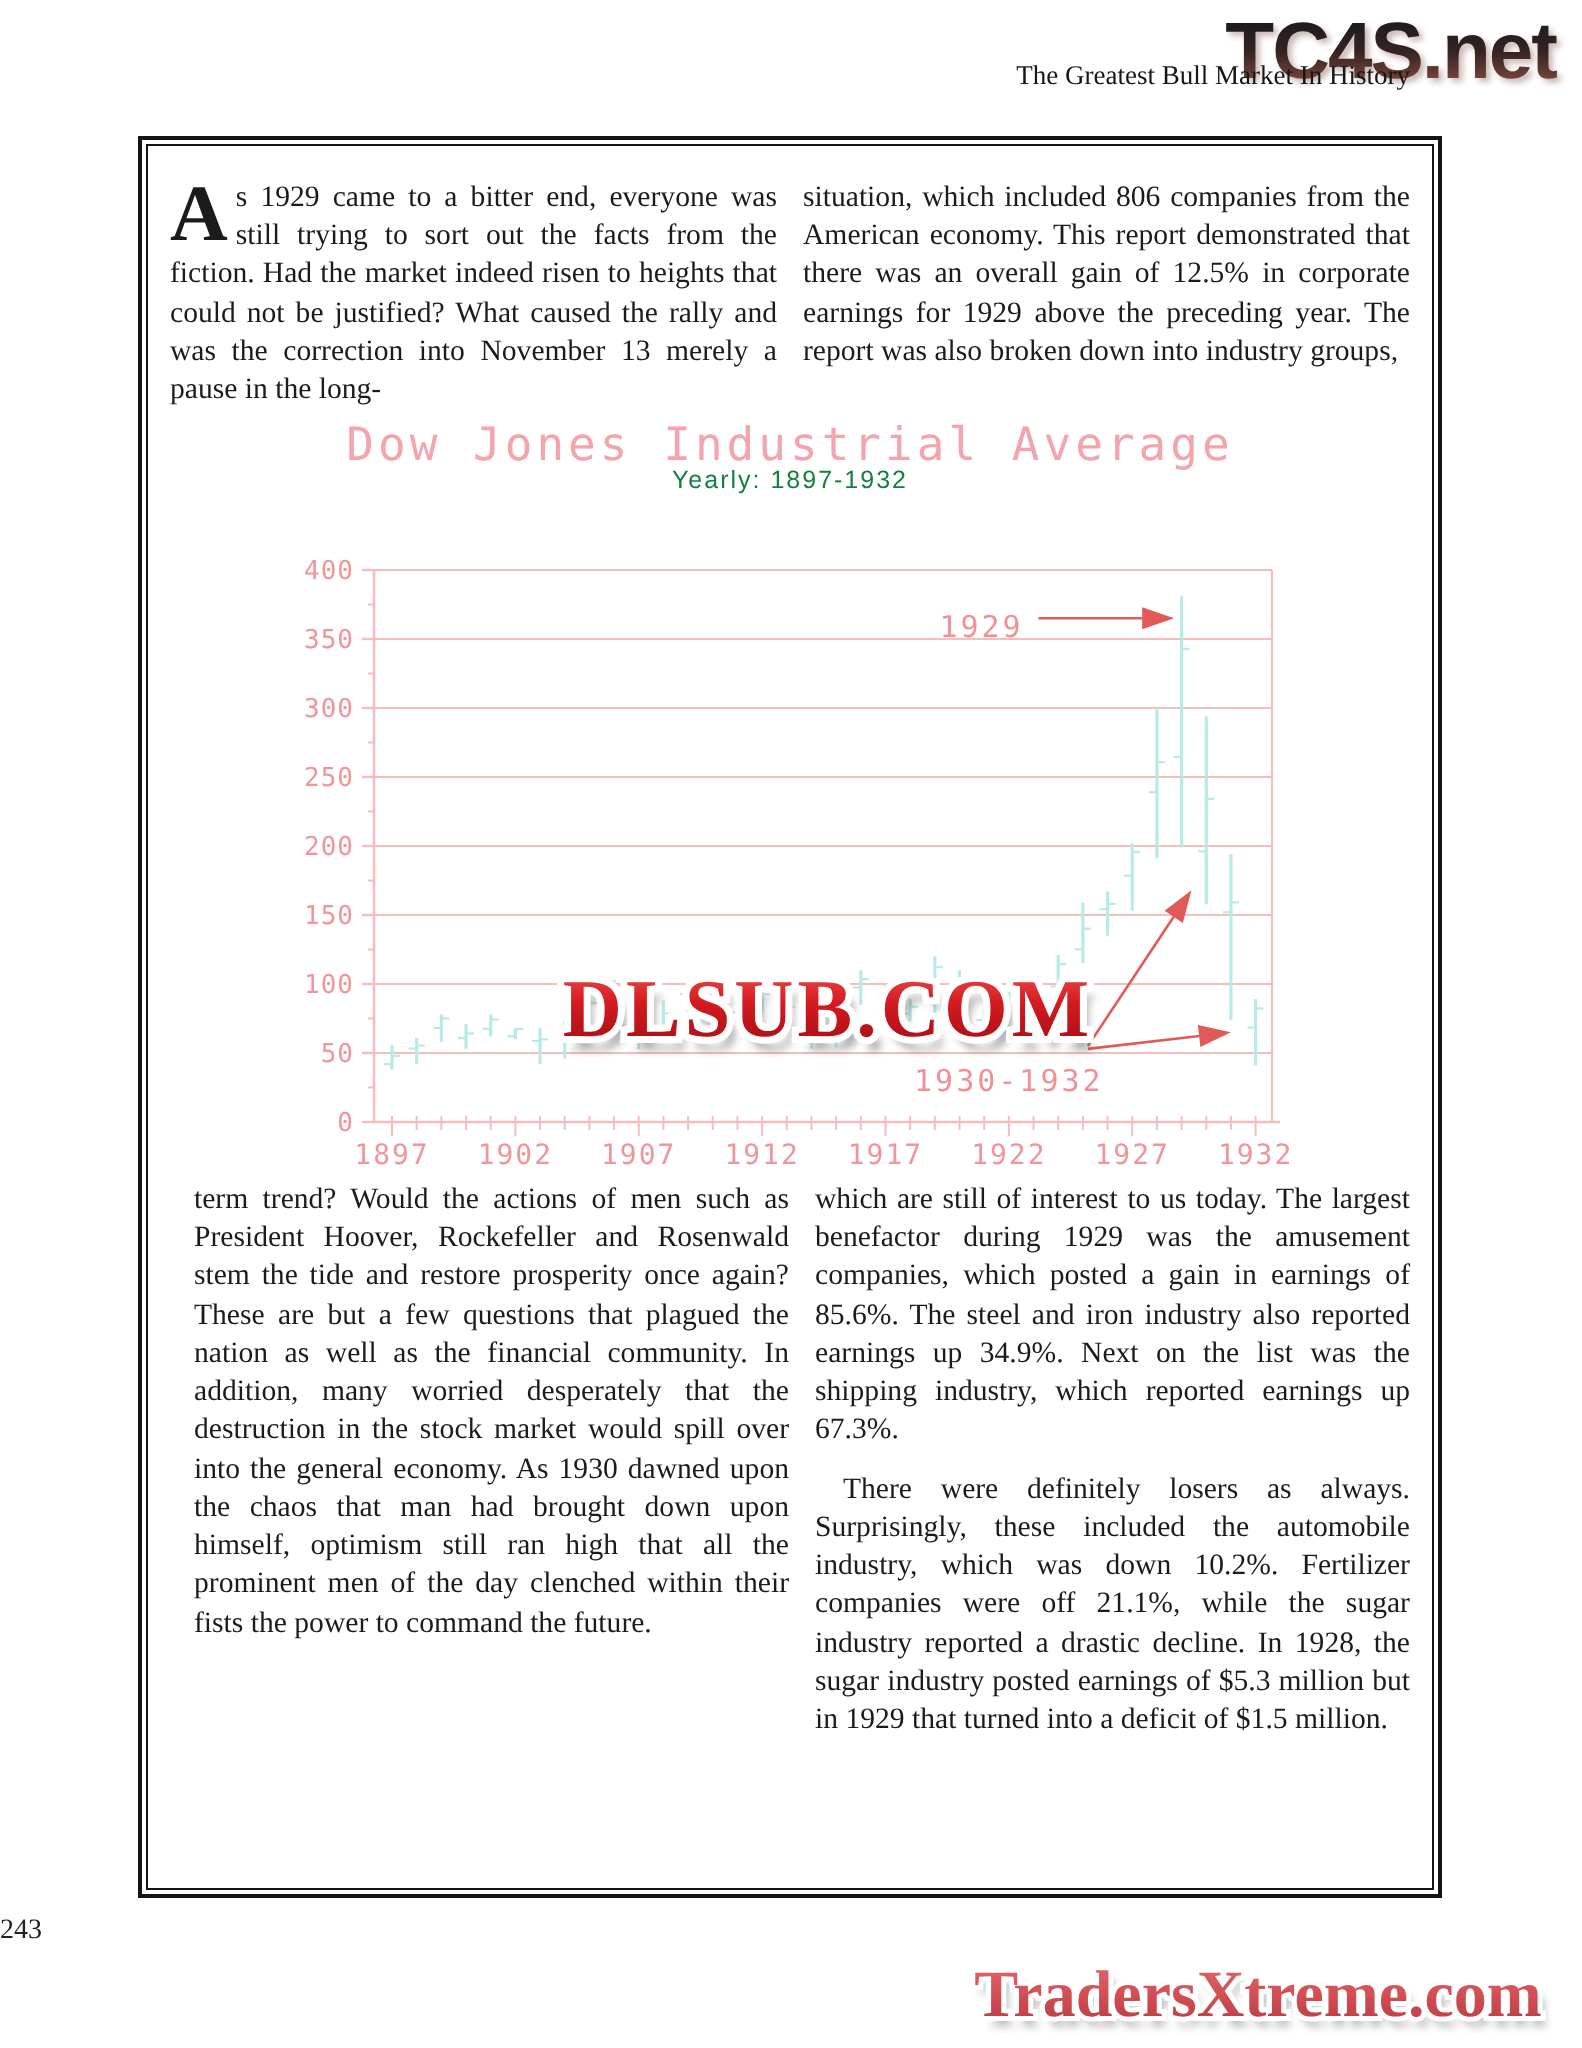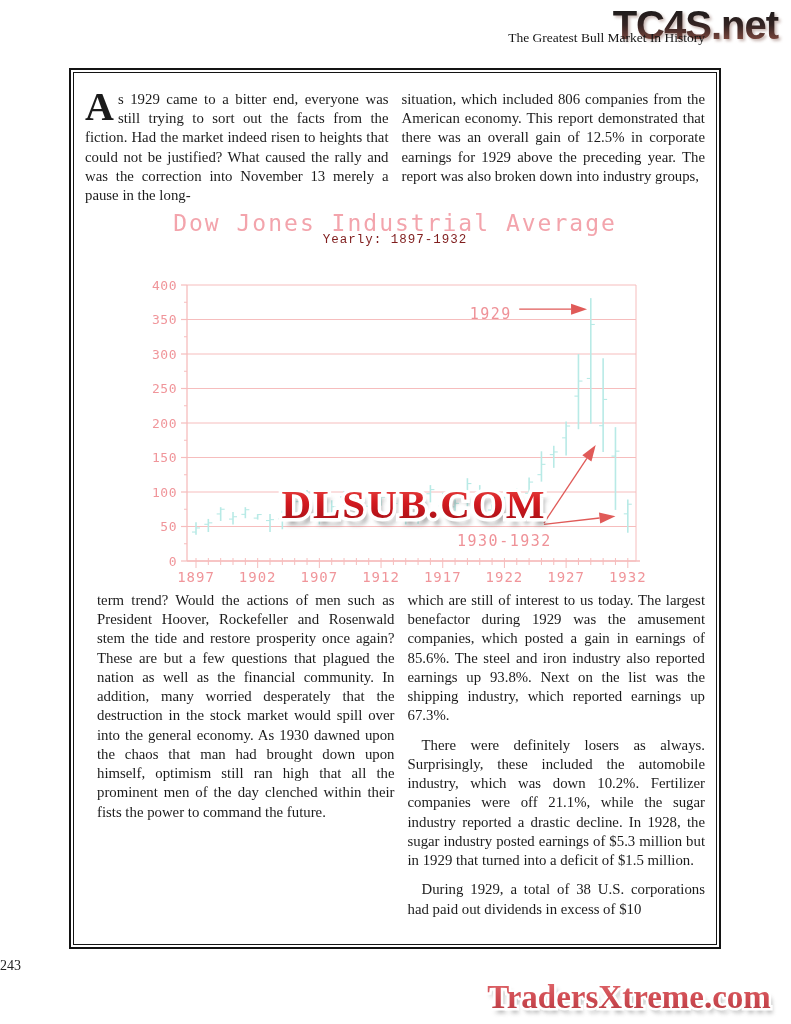--- a/index.html
+++ b/index.html
@@ -15,22 +15,22 @@
   .top-row{padding-top:20px;height:118px;overflow:hidden;}
   .col{width:308px;font-size:14.8px;line-height:1.3;text-align:justify;color:#1b1b1b;}
   .col p{margin:0 0 10px 0;}
   .col p.indent{text-indent:14px;}
   .dropcap{float:left;font-size:40px;line-height:32px;font-weight:700;padding:1px 4px 0 0;}
   .chart-section{position:relative;height:378px;}
   .chart-title{position:absolute;top:2px;left:0;width:100%;text-align:center;
                font-family:"DejaVu Sans Mono",monospace;font-size:23px;letter-spacing:2px;
                color:#f3a4ac;font-weight:400;}
   .chart-subtitle{position:absolute;top:25px;left:0;width:100%;text-align:center;
-               font-family:Liberation Mono, monospace;font-size:12.5px;letter-spacing:1px;
-               color:#7f1d1d;}
+               font-family:Liberation Sans, sans-serif;font-size:12.5px;letter-spacing:1px;
+               color:#15803d;}
   .chart-svg{position:absolute;left:0;top:0;}
   .watermark{position:absolute;left:190px;top:266px;}
   .bottom-row{padding-top:5px;padding-left:26px;}
   .page-number{position:absolute;left:0;top:958px;width:100%;text-align:left;
                font-size:14px;color:#222;}
   .tx-logo{position:absolute;right:4px;top:976px;}
 </style>
 </head>
 <body>
 
@@ -283,23 +283,22 @@
         <text x="153" y="44" text-anchor="middle" font-family="Liberation Serif, serif" font-size="41" font-weight="bold" letter-spacing="2" fill="url(#g-dlsub)" stroke="#ffffff" stroke-width="7" paint-order="stroke">DLSUB.COM</text>
       </svg>
     </div>
   </div>
 
   <div class="text-row bottom-row">
     <div class="col">
       <p>term trend?  Would the actions of men such as President Hoover, Rockefeller and Rosenwald stem the tide and restore prosperity once again?  These are but a few questions that plagued the nation as well as the financial community.  In addition, many worried desperately that the destruction in the stock market would spill over into the general economy.  As 1930 dawned upon the chaos that man had brought down upon himself, optimism still ran high that all the prominent men of the day clenched within their fists the power to command the future.</p>
     </div>
     <div class="col">
-      <p>which are still of interest to us today.  The largest benefactor during 1929 was the amusement companies, which posted a gain in earnings of 85.6%.  The steel and iron industry also reported earnings up 93.8%.  Next on the list was the shipping industry, which reported earnings up 67.3%.</p>
+      <p>which are still of interest to us today.  The largest benefactor during 1929 was the amusement companies, which posted a gain in earnings of 85.6%.  The steel and iron industry also reported earnings up 34.9%.  Next on the list was the shipping industry, which reported earnings up 67.3%.</p>
       <p class="indent">There were definitely losers as always.  Surprisingly, these included the automobile industry, which was down 10.2%.  Fertilizer companies were off 21.1%, while the sugar industry reported a drastic decline.  In 1928, the sugar industry posted earnings of $5.3 million but in 1929 that turned into a deficit of $1.5 million.</p>
-      <p class="indent">During 1929, a total of 38 U.S. corporations had paid out dividends in excess of $10</p>
     </div>
   </div>
 
 </div>
 
 <div class="page-number">243</div>
 
 <div class="tx-logo">
   <svg width="312" height="46">
     <defs>

